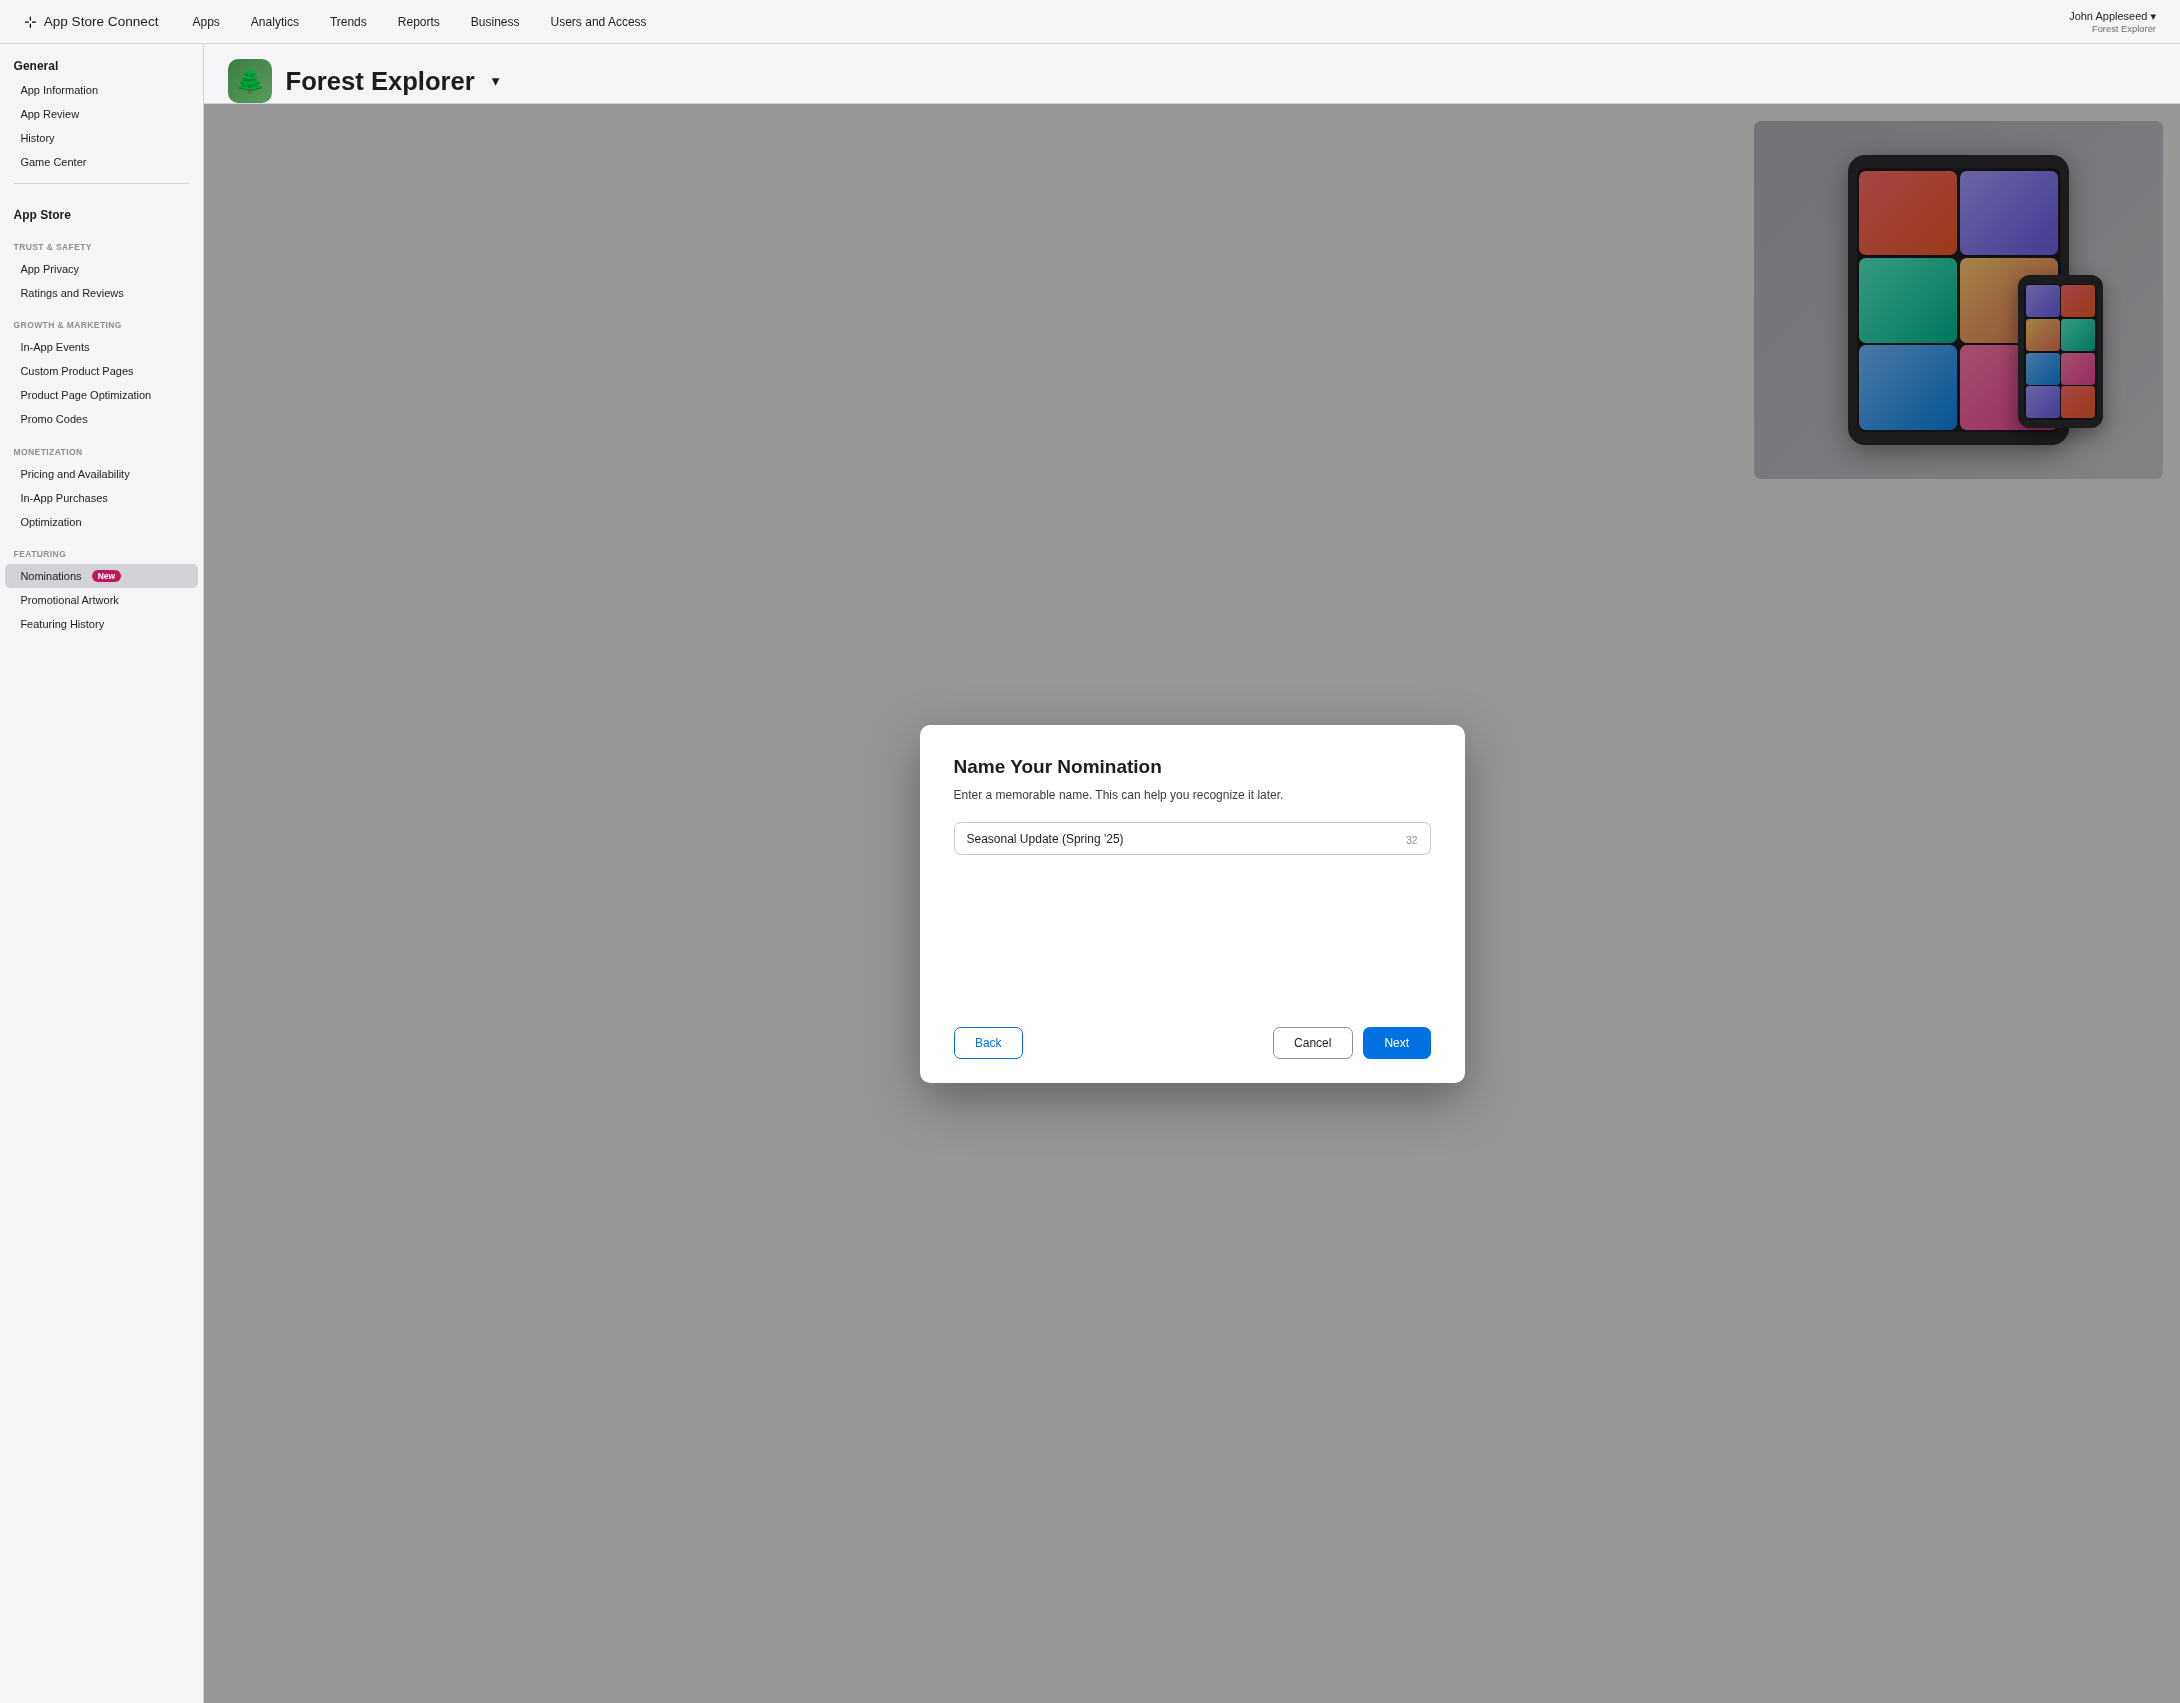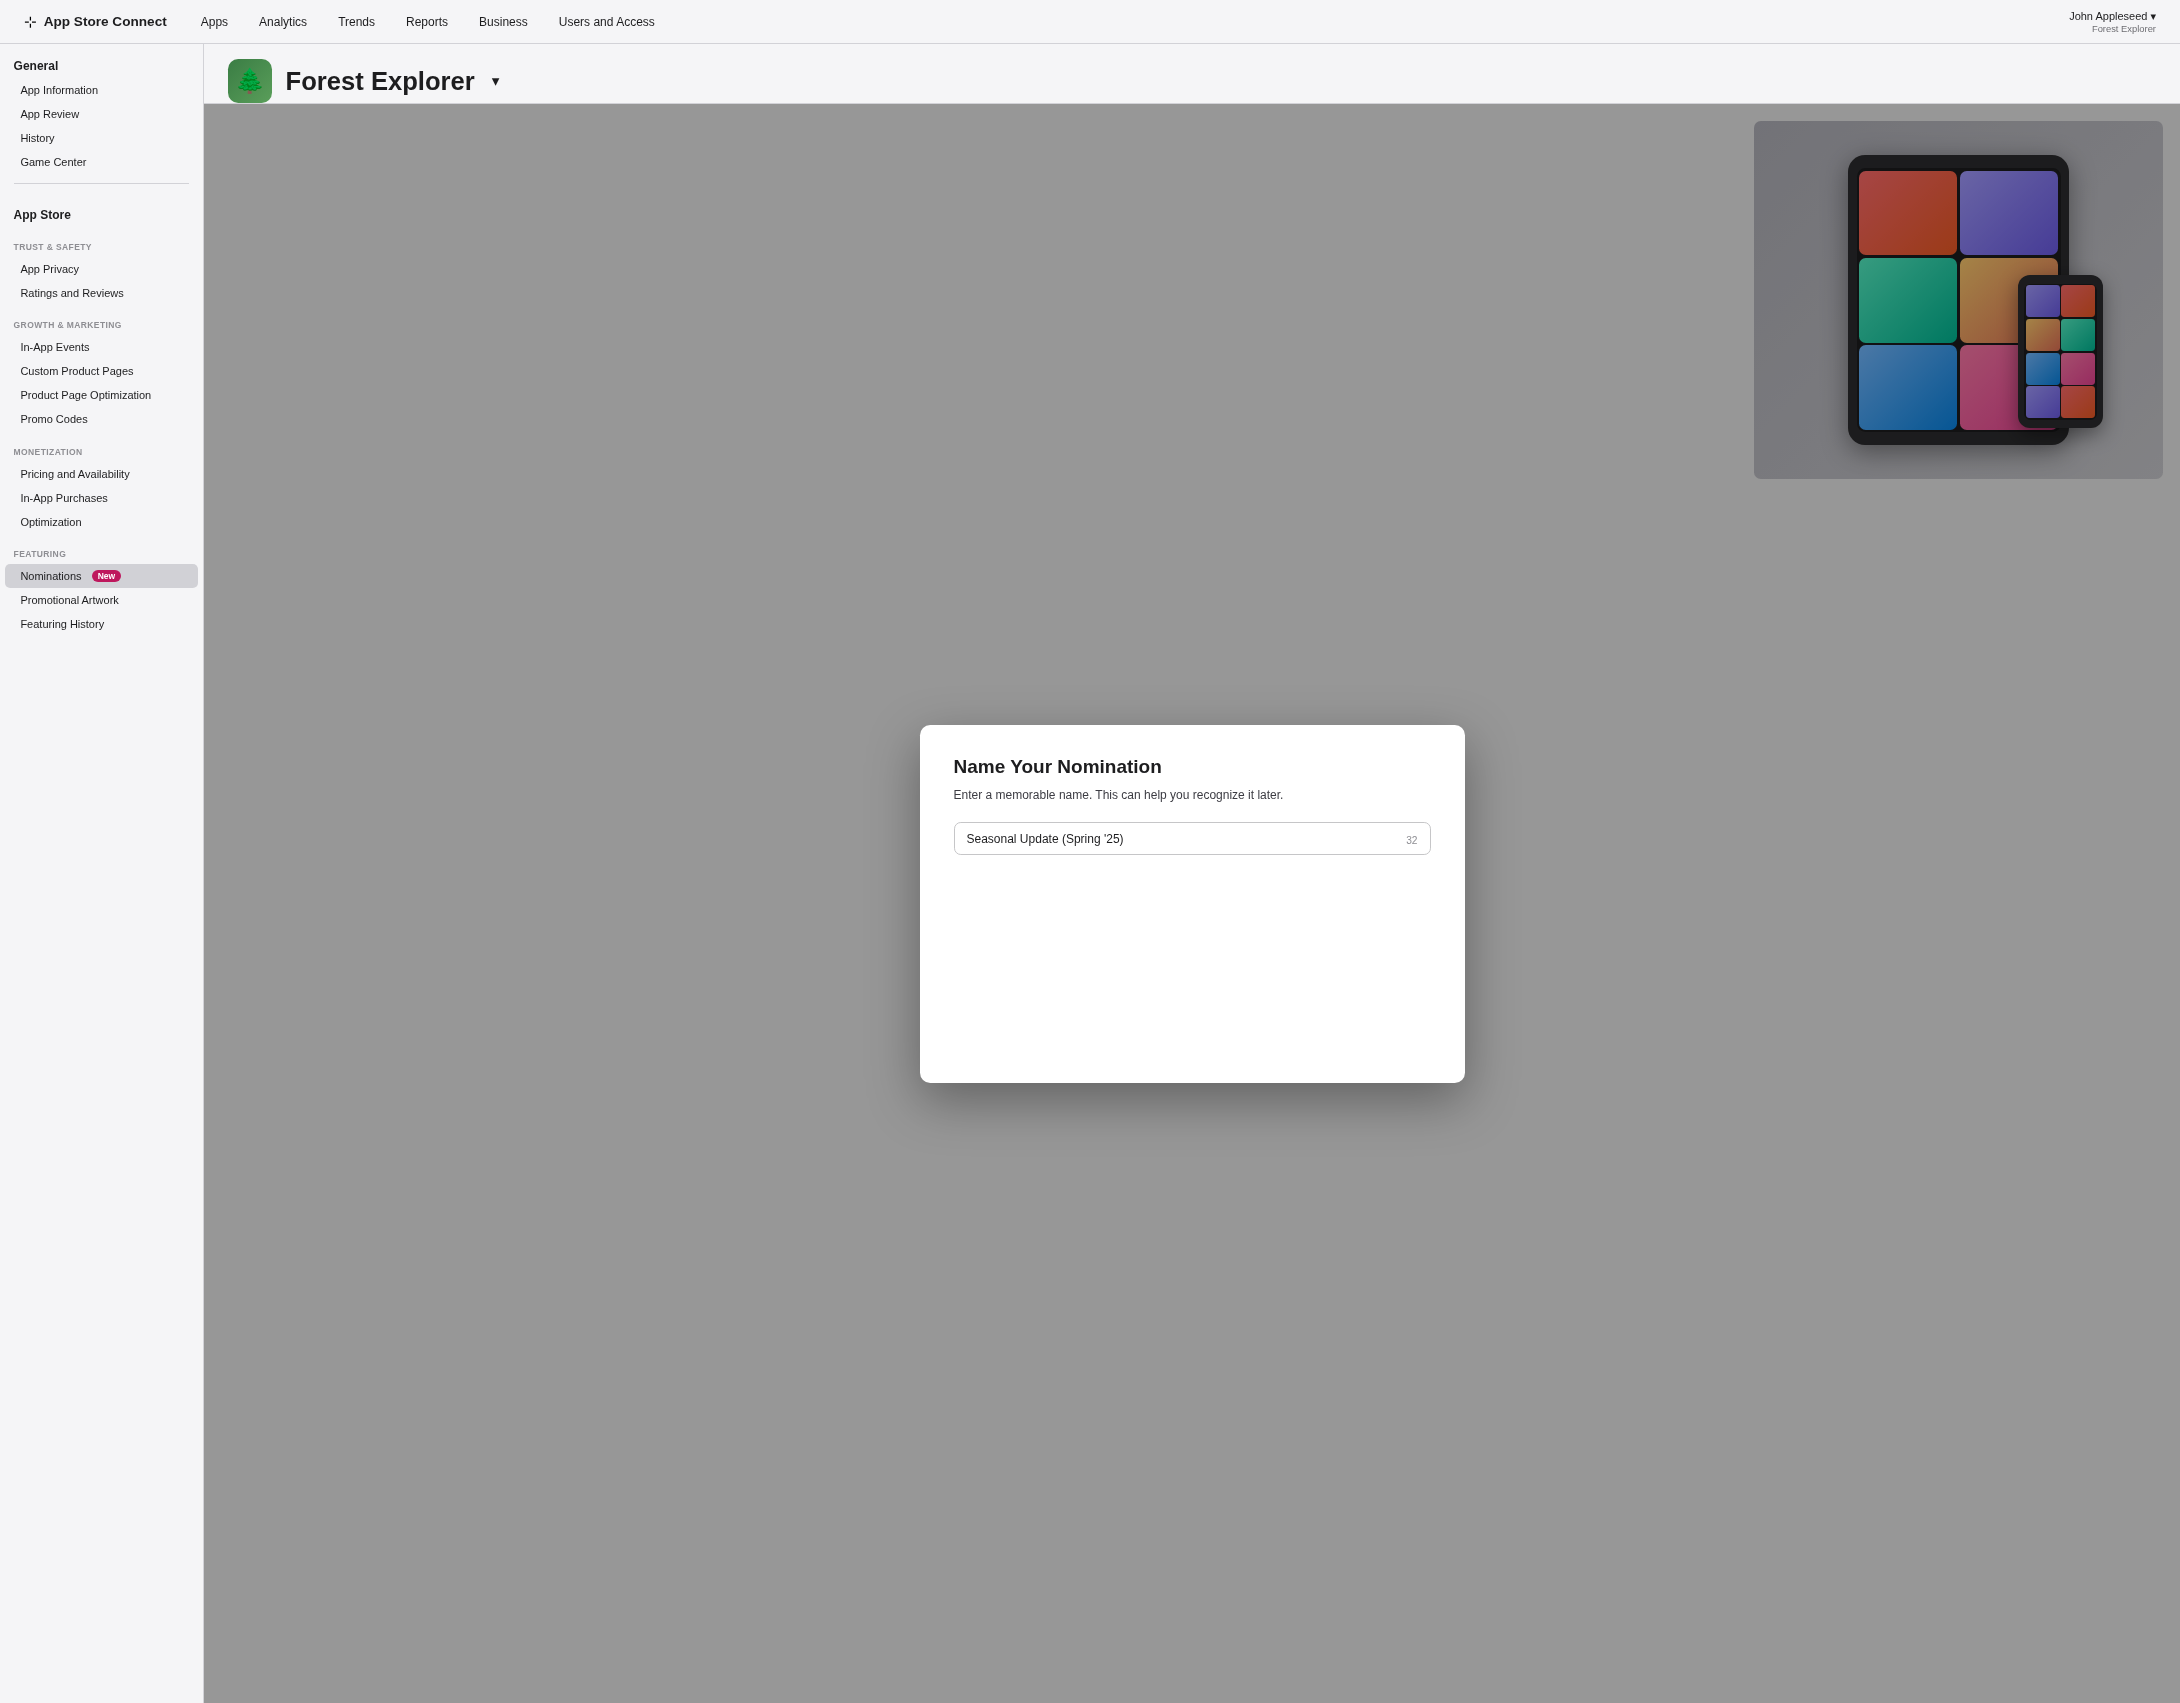--- a/index.html
+++ b/index.html
@@ -23,21 +23,21 @@
       z-index: 100;
     }
     .topnav-brand {
       display: flex;
       align-items: center;
       gap: 6.8px;
       margin-right: 34px;
     }
     .topnav-brand-name {
       font-size: 13.6px;
-      font-weight: 700;
+      font-weight: 400;
       color: #1d1d1f;
       white-space: nowrap;
     }
     .topnav-links {
       display: flex;
       align-items: center;
       gap: 31px;
       flex: 1;
     }
     .topnav-link {
@@ -516,19 +516,26 @@
           <h2 class="modal-title">Name Your Nomination</h2>
           <p class="modal-subtitle">Enter a memorable name. This can help you recognize it later.</p>
 
           <div class="modal-input-wrapper">
             <input class="modal-input" type="text" placeholder="Enter nomination name" value="Seasonal Update (Spring '25)" style="">
             <span class="modal-char-count">32</span>
           </div>
 
           <div class="modal-spacer"></div>
 
+          <div class="modal-footer">
+            <button class="btn btn-outline">Back</button>
+            <div class="modal-footer-right">
+              <button class="btn btn-cancel">Cancel</button>
+              <button class="btn btn-primary">Next</button>
+            </div>
+          </div>
         </div>
       </div>
 
     </div>
   </div>
 </div>
 
 
 </body></html>

